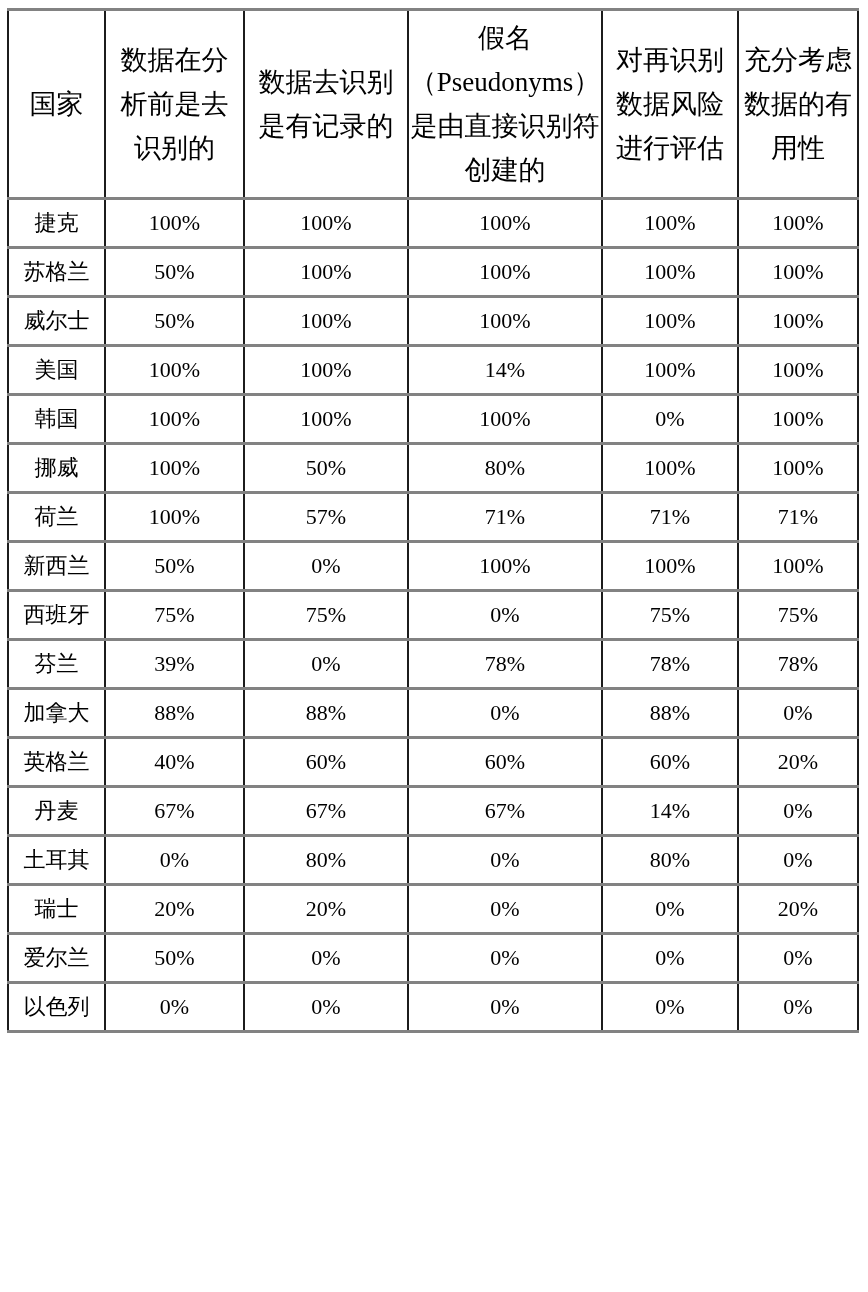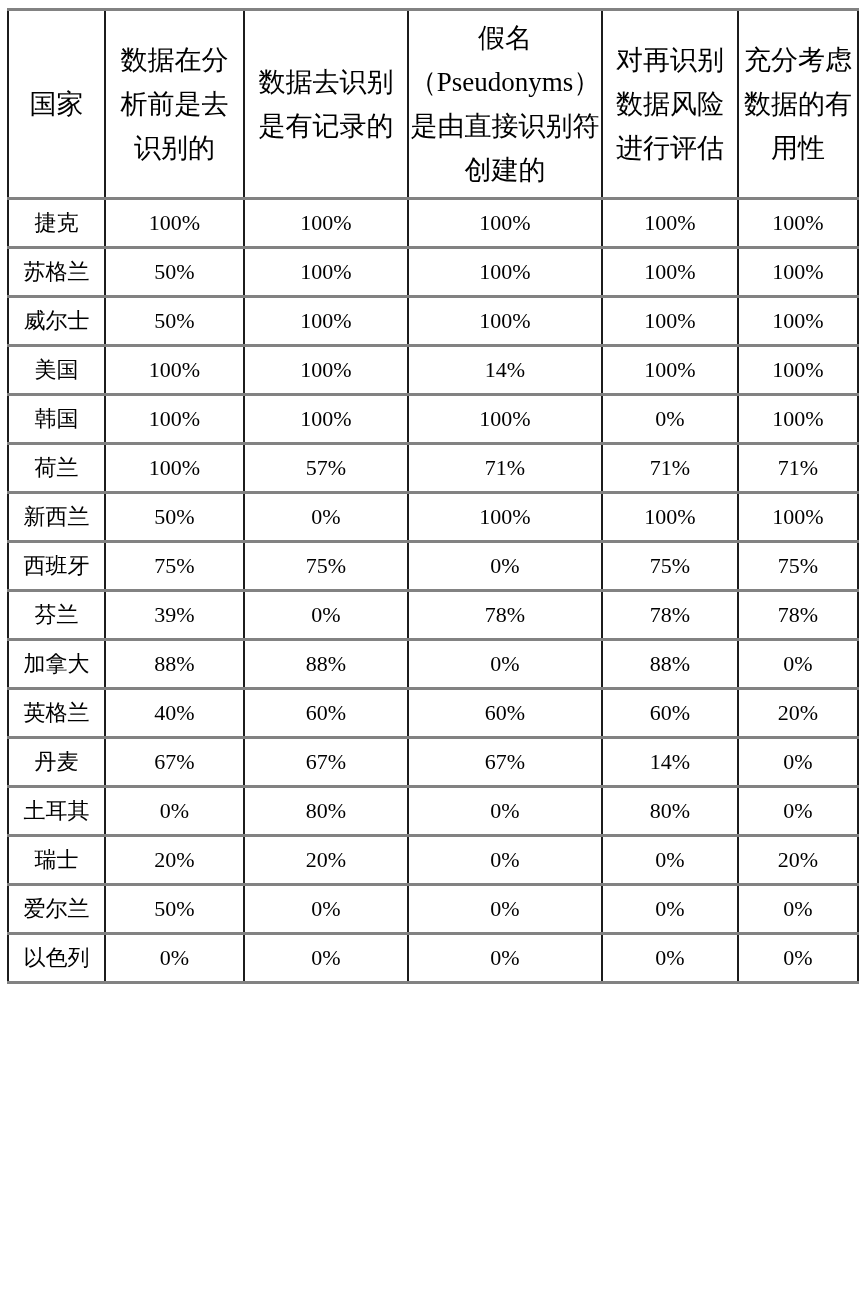--- a/index.html
+++ b/index.html
@@ -125,20 +125,28 @@
         </tr>
         <tr>
           <td>韩国</td>
           <td>100%</td>
           <td>100%</td>
           <td>100%</td>
           <td>0%</td>
           <td>100%</td>
         </tr>
         <tr>
+          <td>挪威</td>
+          <td>100%</td>
+          <td>50%</td>
+          <td>80%</td>
+          <td>100%</td>
+          <td>100%</td>
+        </tr>
+        <tr>
           <td>荷兰</td>
           <td>100%</td>
           <td>57%</td>
           <td>71%</td>
           <td>71%</td>
           <td>71%</td>
         </tr>
         <tr>
           <td>新西兰</td>
           <td>50%</td>

